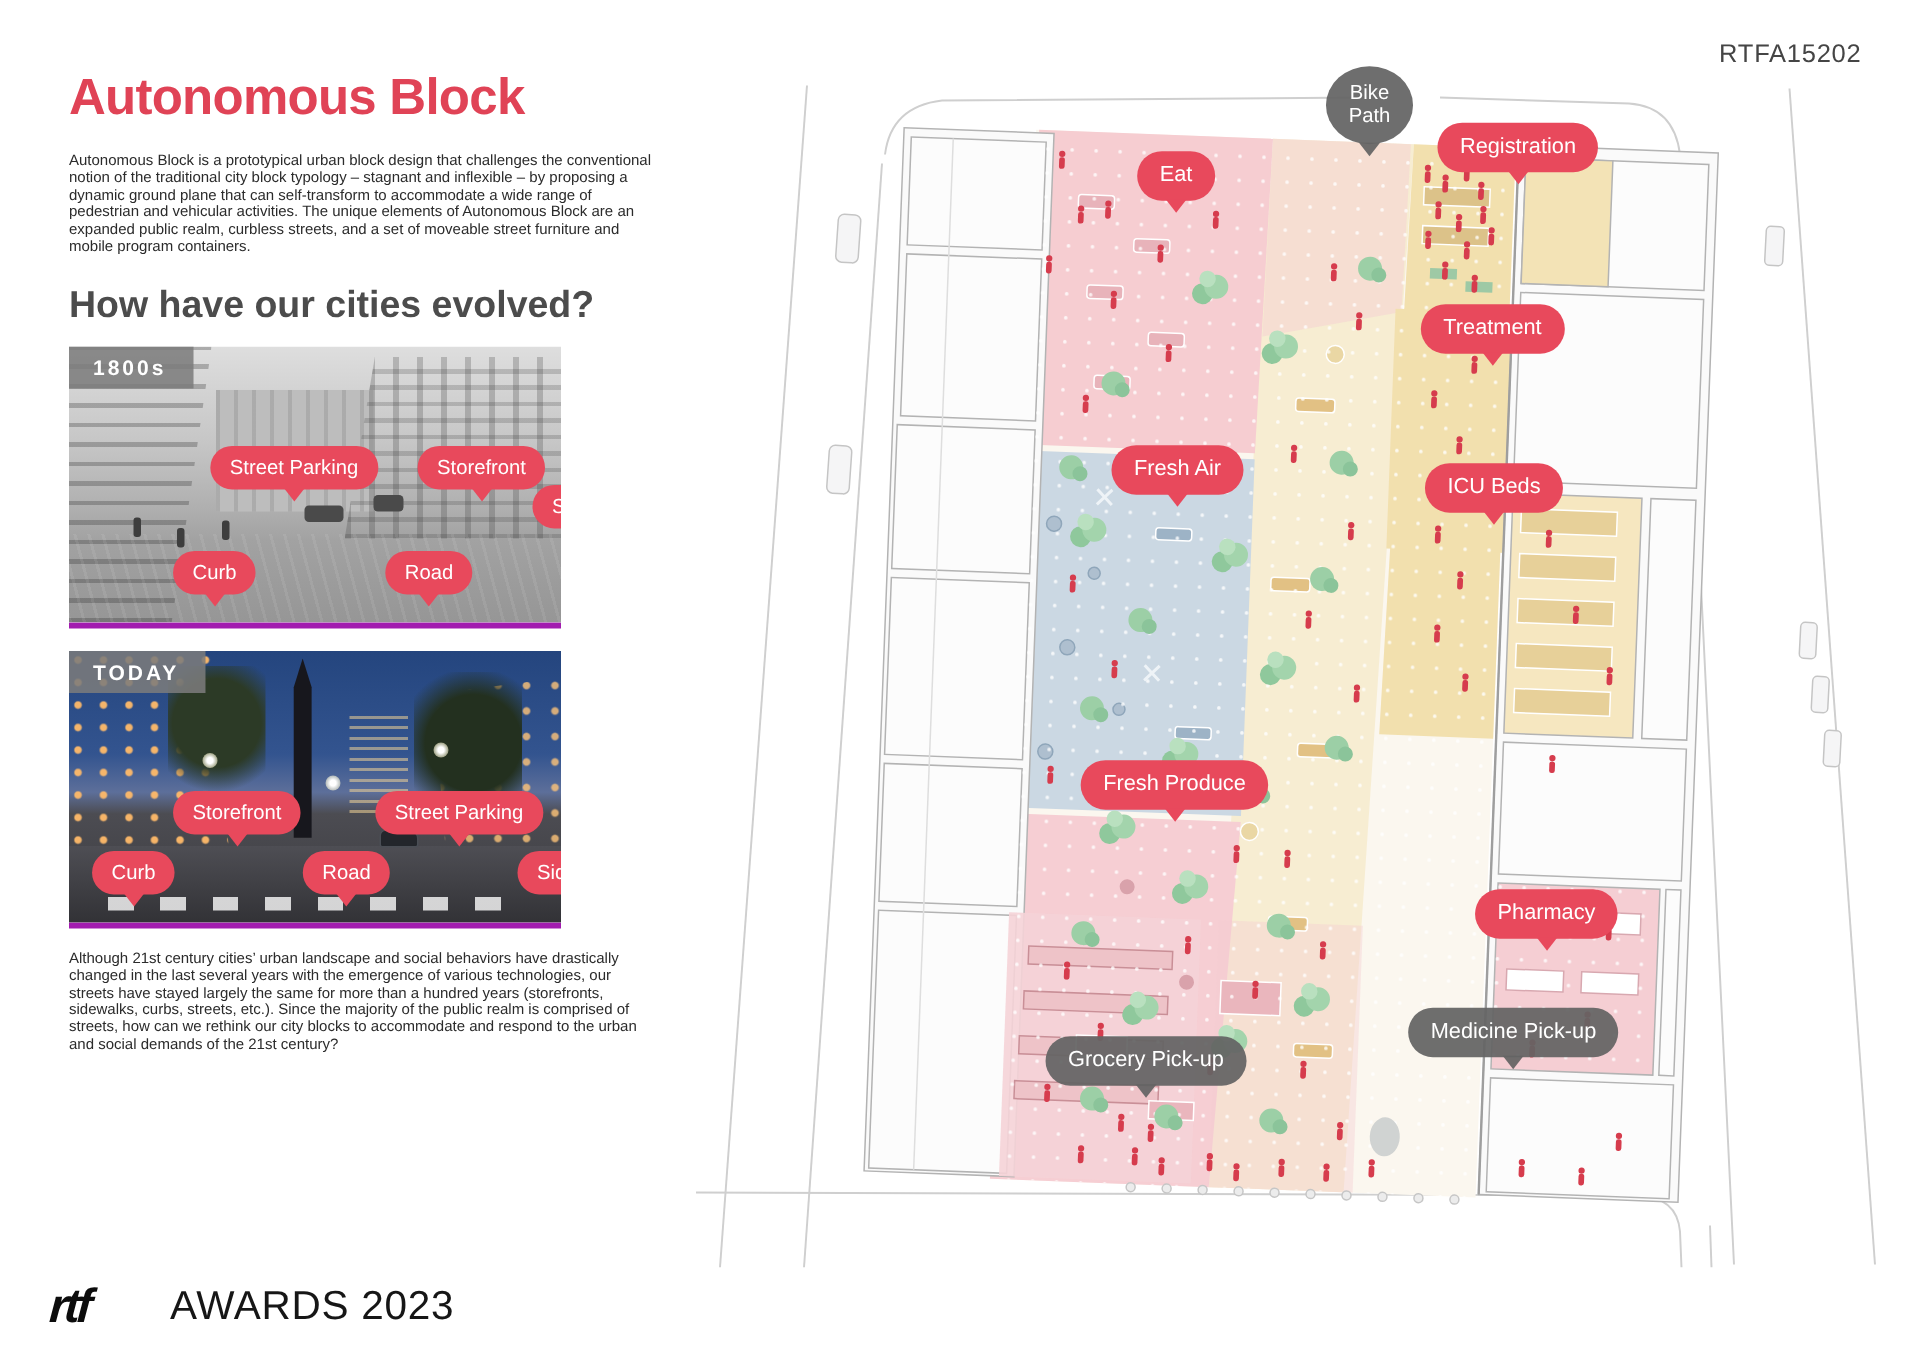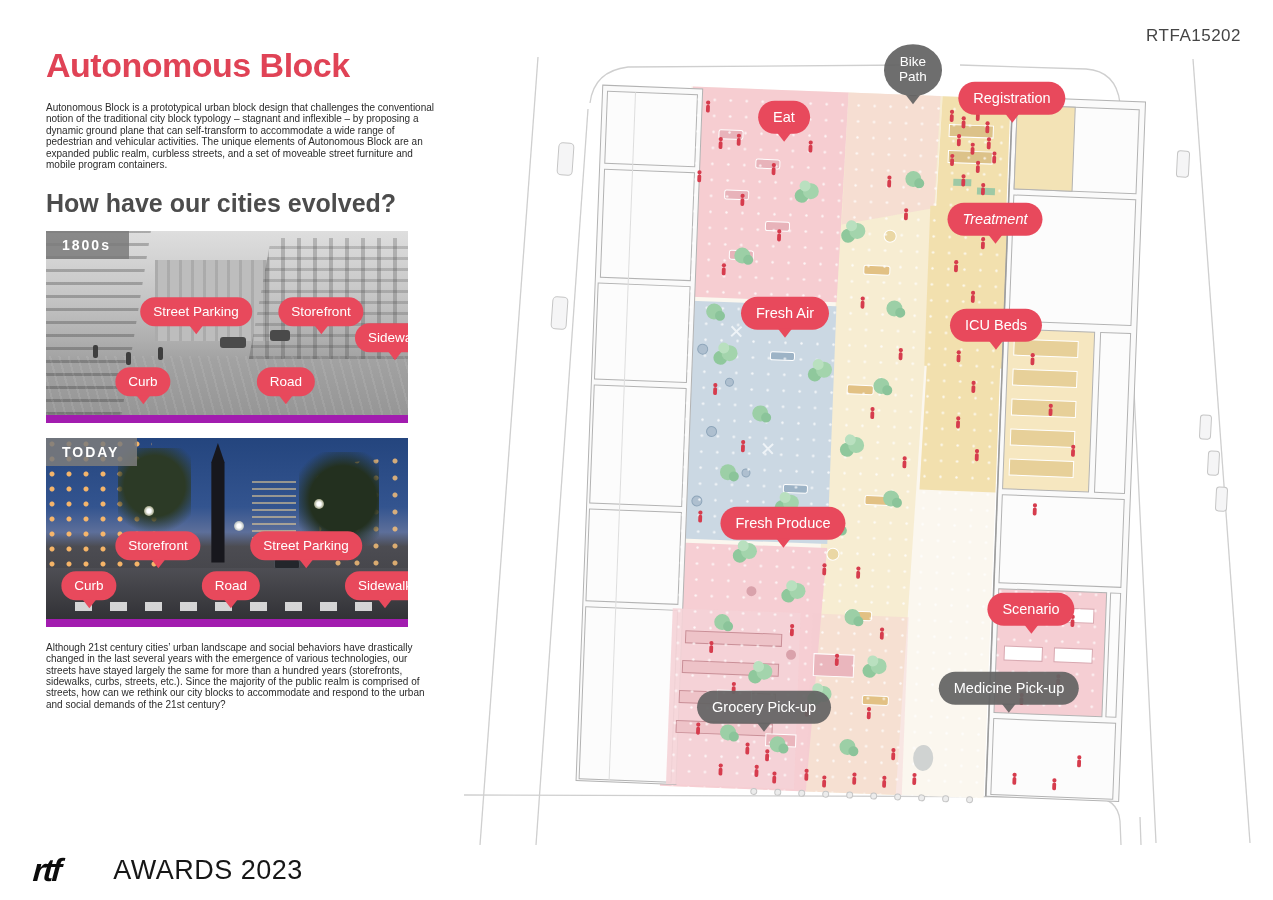--- a/index.html
+++ b/index.html
@@ -6,21 +6,21 @@
   html,body { background:#ffffff; }
   body { font-family:"Liberation Sans","DejaVu Sans",sans-serif; color:#2d2d2d; }
   #board { position:relative; width:1273px; height:900px; background:#fff; overflow:hidden; }
 
   
   .left-col { position:absolute; left:33px; top:46px; width:394px;margin-left:13px; }
   .title { color:#e04356; font-size:34px; font-weight:800; letter-spacing:-0.5px; margin-bottom:17px; }
   .body-text { font-size:10px; line-height:1.145; color:#2b2b2b; margin-bottom:18px; }
   .section-heading { font-size:25px; font-weight:600; color:#4c4c4c; margin-bottom:13px; }
 
-  .photo-card { position:relative; width:362px; border-bottom:8px solid #a21caf; margin-bottom:15px; overflow:hidden; }
+  .photo-card { position:relative; width:328px; border-bottom:4px solid #a21caf; margin-bottom:15px; overflow:hidden; }
   .photo-card .badge { position:absolute; left:0; top:0; z-index:5; background:#7c7c7cdd; color:#fff;
       font-size:14px; font-weight:700; letter-spacing:2px; padding:6px 18px 6px 16px; }
   .photo { position:relative; width:100%; overflow:hidden; }
   .photo-1800s { height:184px; background:linear-gradient(180deg,#dedede 0%,#c6c6c6 35%,#b0b0b0 58%,#a2a2a2 70%,#969696 100%); }
   .photo-today { height:181px; background:linear-gradient(180deg,#24457e 0%,#33548f 38%,#5d6f9a 52%,#4c4c52 60%,#3b3b3f 100%); }
   .pc { position:absolute; }
 
   
   .bw-left { left:0; top:0; width:29%; height:100%; background:linear-gradient(105deg,#555 0%,#6a6a6a 55%,#828282 100%);
       clip-path:polygon(0 0,100% 0,72% 100%,0 100%);
@@ -407,25 +407,25 @@
           <use href="#pp" x="268" y="60"></use>
         <use href="#pp" x="282" y="96"></use>
           <use href="#pp" x="262" y="130"></use>
       </g>
     </g>
   </svg>
 
   <div class="co big round dark" style="left:913px;top:70px;">Bike Path</div>
   <div class="co big" style="left:1012px;top:98px;">Registration</div>
   <div class="co big" style="left:784px;top:117px;">Eat</div>
-  <div class="co big" style="left:995px;top:219px;font-style:italic;">Treatment</div>
+  <div class="co big" style="left:995px;top:219px;">Treatment</div>
   <div class="co big" style="left:785px;top:313px;">Fresh Air</div>
   <div class="co big" style="left:996px;top:325px;">ICU Beds</div>
   <div class="co big" style="left:783px;top:523px;">Fresh Produce</div>
-  <div class="co big" style="left:1031px;top:609px;">Scenario</div>
+  <div class="co big" style="left:1031px;top:609px;">Pharmacy</div>
   <div class="co big dark" style="left:1009px;top:688px;">Medicine Pick-up</div>
   <div class="co big dark" style="left:764px;top:707px;">Grocery Pick-up</div>
 
 
   <div class="footer-logo">
     <span class="logo-mark">rtf</span>
     <span class="logo-text">AWARDS 2023</span>
   </div>
 
 </div>

